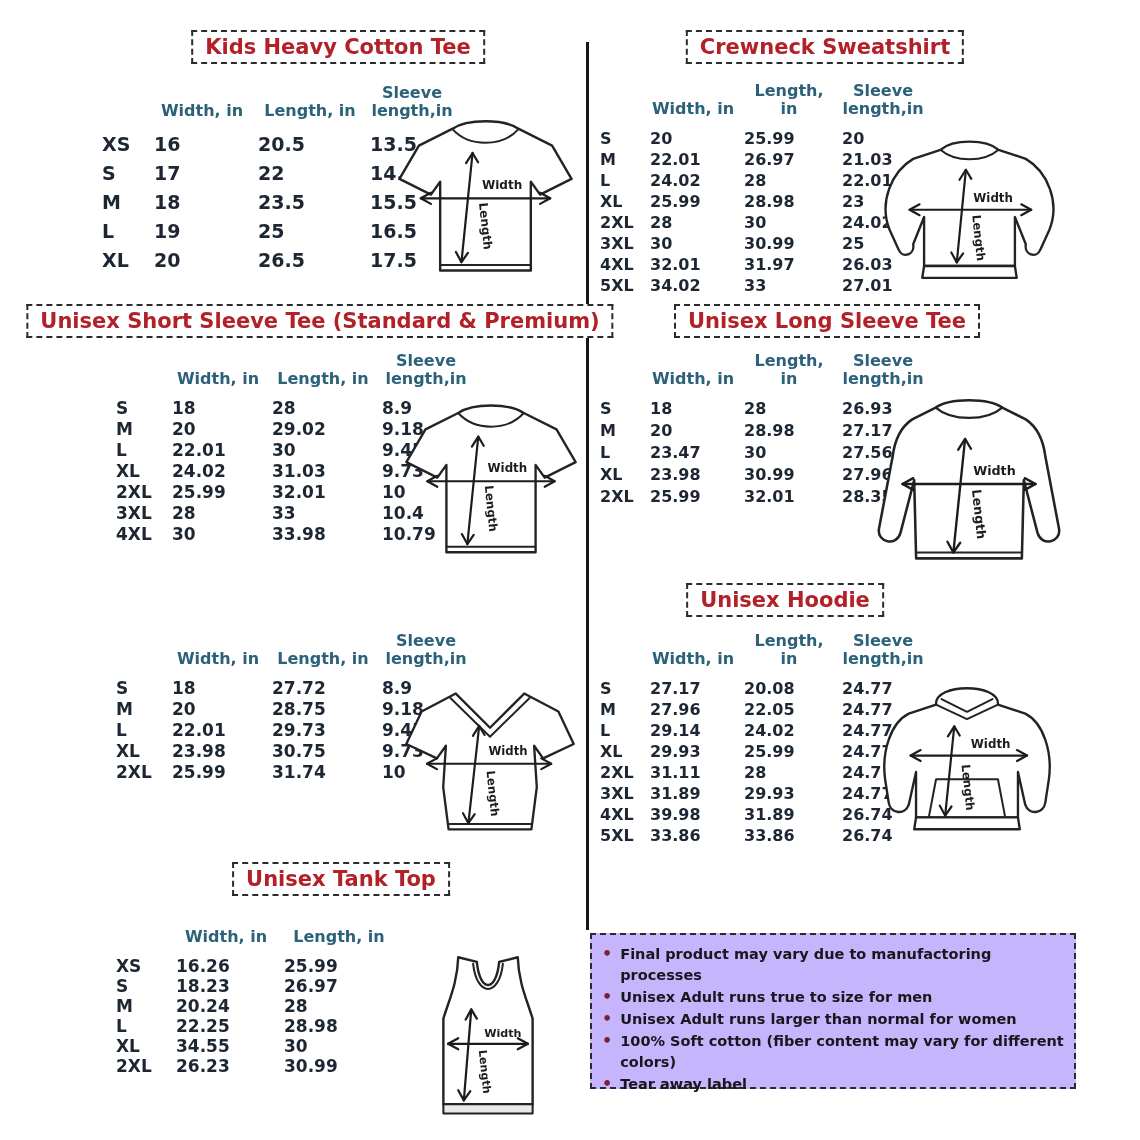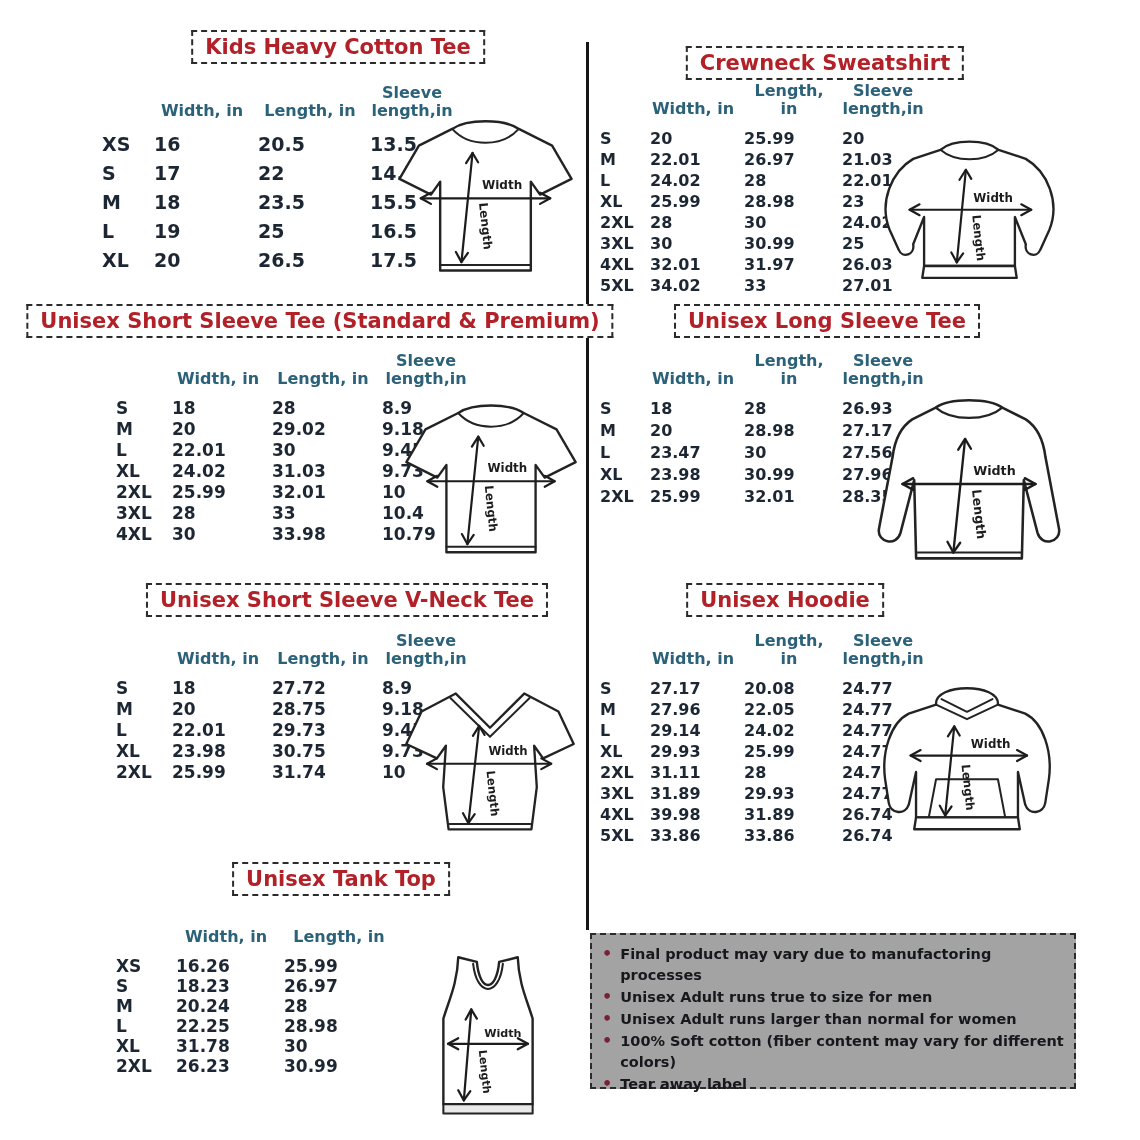--- a/index.html
+++ b/index.html
@@ -40,21 +40,21 @@
   .diag{position:absolute;}
   .g{fill:#ffffff;stroke:#232323;stroke-width:2.6;stroke-linejoin:round;}
   .g2{fill:#e9e9e9;stroke:#232323;stroke-width:2.2;stroke-linejoin:round;}
   .l{fill:none;stroke:#232323;stroke-width:2.2;stroke-linecap:round;stroke-linejoin:round;}
   .ar{fill:none;stroke:#1c1c1c;stroke-width:2.4;stroke-linecap:round;stroke-linejoin:round;}
   .diag text{font-family:"DejaVu Sans",sans-serif;font-weight:bold;font-size:13px;fill:#1d1d1d;}
   .diag text.sm{font-size:12px;}
 
   
   .notes{position:absolute;left:590px;top:933px;width:462px;height:136px;
-         border:2px dashed #2b2b2b;padding:8px 10px;box-sizing:content-box;background:#a3a3a3;}
+         border:2px dashed #2b2b2b;padding:8px 10px;box-sizing:content-box;background:#c4b5fd;}
   .notes .note{font-size:14.5px;font-weight:bold;color:#17181c;line-height:21px;
                display:flex;align-items:baseline;}
   .notes .note::before{content:"\2022";color:#7a2034;margin-right:8px;font-size:16px;}
 </style>
 </head>
 <body>
 
 <div class="page">
 
   <div class="divider"></div>
@@ -180,21 +180,20 @@
     <line class="ar" x1="30" y1="95" x2="170" y2="95"></line>
     <path class="ar" d="M41,89 L30,95 L41,101"></path>
       <path class="ar" d="M159,89 L170,95 L159,101"></path>
     <line class="ar" x1="86" y1="46" x2="74" y2="164"></line>
     <path class="ar" d="M79,57 L86,46 L92,56"></path>
       <path class="ar" d="M68,153 L74,164 L81,154"></path>
     <text x="118" y="85" text-anchor="middle">Width</text>
     <text x="93" y="100" transform="rotate(84 93 100)">Length</text>
   </svg>
 
-  <div class="title" style="left:347px;top:583px">Unisex Short Sleeve V-Neck Tee</div>
   <table class="size-table t-std" style="left:112px;top:630px">
     <thead>
         <tr>
           <th></th>
           <th>Width, in</th>
           <th>Length, in</th>
           <th>Sleeve
 length,in</th>
         </tr>
       </thead>
@@ -270,21 +269,21 @@
           <td>20.24</td>
           <td>28</td>
         </tr>
         <tr>
           <td>L</td>
           <td>22.25</td>
           <td>28.98</td>
         </tr>
         <tr>
           <td>XL</td>
-          <td>31.78</td>
+          <td>34.55</td>
           <td>30</td>
         </tr>
         <tr>
           <td>2XL</td>
           <td>26.23</td>
           <td>30.99</td>
         </tr>
       </tbody>
   </table>
   <svg class="diag" style="left:420px;top:948px" width="136" height="172" viewBox="0 0 140 185">
@@ -294,21 +293,21 @@
     <line class="ar" x1="27" y1="103" x2="113" y2="103"></line>
     <path class="ar" d="M38,97 L27,103 L38,109"></path>
       <path class="ar" d="M102,97 L113,103 L102,109"></path>
     <line class="ar" x1="52" y1="66" x2="44" y2="164"></line>
     <path class="ar" d="M46,77 L52,66 L58,76"></path>
       <path class="ar" d="M38,153 L44,164 L51,154"></path>
     <text class="sm" x="86" y="96" text-anchor="middle">Width</text>
     <text class="sm" x="60" y="110" transform="rotate(84 60 110)">Length</text>
   </svg>
 
-  <div class="title" style="left:825px;top:46px">Crewneck Sweatshirt</div>
+  <div class="title" style="left:825px;top:30px">Crewneck Sweatshirt</div>
   <table class="size-table t-right" style="left:596px;top:80px">
     <thead>
         <tr>
           <th></th>
           <th>Width, in</th>
           <th>Length, in</th>
           <th>Sleeve
 length,in</th>
         </tr>
       </thead>

